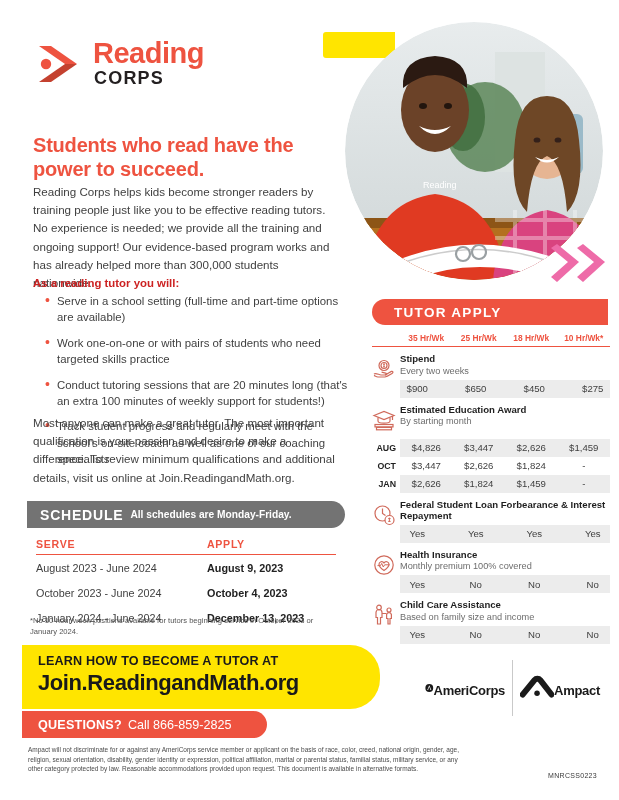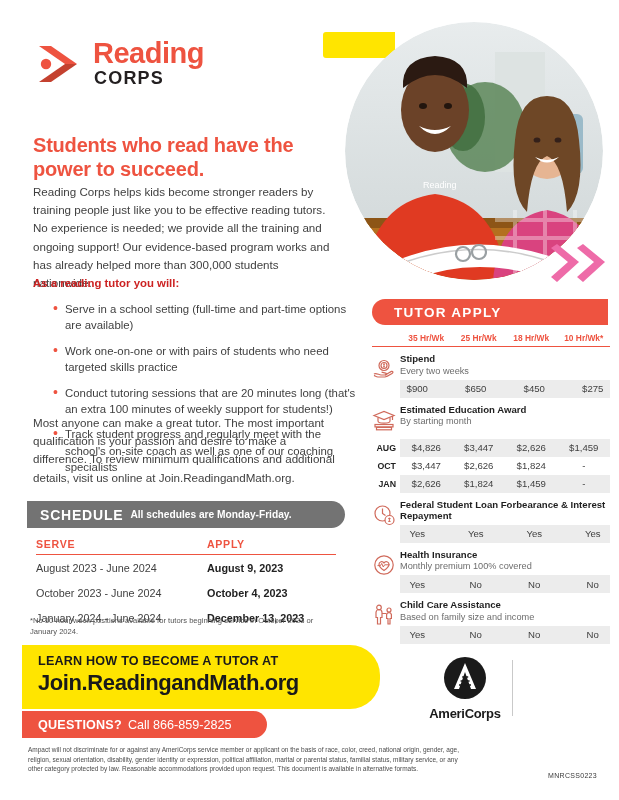--- a/index.html
+++ b/index.html
@@ -26,21 +26,21 @@
     overflow:hidden;}
   .chev-deco{position:absolute;right:-6px;bottom:-4px;width:62px;height:40px;}
 
   
   .headline{position:absolute;left:33px;top:133px;width:310px;
     font-size:20px;font-weight:bold;color:#EE5340;line-height:24px;letter-spacing:-.2px;}
   .intro{position:absolute;left:33px;top:183px;width:300px;
     font-size:11.6px;line-height:18.2px;color:#3f3f3f;}
   .tutor-lead{position:absolute;left:33px;top:277px;width:310px;
     font-size:11.4px;font-weight:bold;color:#CC2222;}
-  .bullets{position:absolute;left:44px;top:293px;width:305px;margin:8px;padding:0;
+  .bullets{position:absolute;left:44px;top:293px;width:305px;margin:0;padding:0;
     list-style:none;}
   .bullets li{position:relative;padding-left:13px;font-size:11.4px;line-height:16.4px;
     margin-bottom:9px;color:#3f3f3f;}
   .bullets li:before{content:"•";position:absolute;left:1px;top:-1px;color:#EE5340;
     font-size:14px;line-height:17px;}
   .closing{position:absolute;left:33px;top:414px;width:305px;
     font-size:11.6px;line-height:18.2px;color:#3f3f3f;}
 
   
   .sched-bar{position:absolute;left:27px;top:501px;width:318px;height:27px;
@@ -88,21 +88,21 @@
     margin-top:2px;}
   .cta-red{position:absolute;left:22px;top:711px;width:245px;height:27px;
     background:#EE5340;border-radius:0 14px 14px 0;color:#fff;
     display:flex;align-items:center;padding-left:16px;}
   .cta-red .q{font-size:12.6px;font-weight:bold;letter-spacing:.2px;}
   .cta-red .p{font-size:12.6px;margin-left:6px;}
 
   
   .partners{position:absolute;left:425px;top:653px;width:175px;height:70px;
     display:flex;align-items:center;}
-  .partner{display:flex;flex-direction:column;align-items:center;width:80px;}
+  .partner{display:flex;flex-direction:row;align-items:center;width:80px;}
   .partner .nm{font-size:13px;font-weight:bold;color:#1a1a1a;margin-top:5px;
     letter-spacing:-.3px;}
   .divider{width:1px;height:56px;background:#c9c9c9;margin:0 7px;}
 
   
   .footer{position:absolute;left:28px;top:745px;width:432px;
     font-size:6.5px;line-height:9.6px;color:#4a4a4a;}
   .doccode{position:absolute;right:22px;top:772px;font-size:7px;color:#3a3a3a;
     letter-spacing:.3px;}
 </style>
@@ -376,18 +376,25 @@
   <div class="partners">
     <div class="partner">
       <svg width="46" height="46" viewBox="0 0 46 46">
         <circle cx="23" cy="23" r="21" fill="#1a1a1a"></circle>
         <path d="M23 8 L34 34 L29 34 L23 17 L17 34 L12 34 Z" fill="#fff"></path>
         <path d="M17 30h12M18.6 26h9M20.2 22h6" stroke="#1a1a1a" stroke-width="1.6"></path>
       </svg>
       <div class="nm">AmeriCorps</div>
     </div>
     <div class="divider"></div>
+    <div class="partner">
+      <svg width="52" height="40" viewBox="0 0 52 40">
+        <path d="M4 30 L22 8 a6 6 0 0 1 9 0 L48 30" stroke="#1a1a1a" stroke-width="9" fill="none" stroke-linecap="round"></path>
+        <circle cx="26" cy="28" r="4.2" fill="#1a1a1a"></circle>
+      </svg>
+      <div class="nm">Ampact</div>
+    </div>
   </div>
 
   <div class="footer">Ampact will not discriminate for or against any AmeriCorps service member or applicant on the basis of race, color, creed, national origin, gender, age, religion, sexual orientation, disability, gender identity or expression, political affiliation, marital or parental status, familial status, military service, or any other category protected by law. Reasonable accommodations provided upon request. This document is available in alternative formats.</div>
   <div class="doccode">MNRCSS0223</div>
 
 </div>
 
 </body></html>

